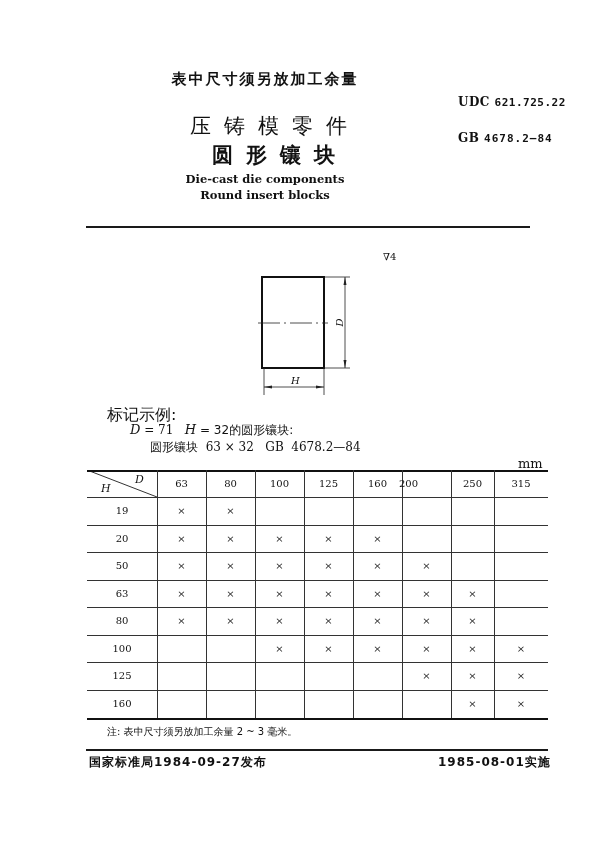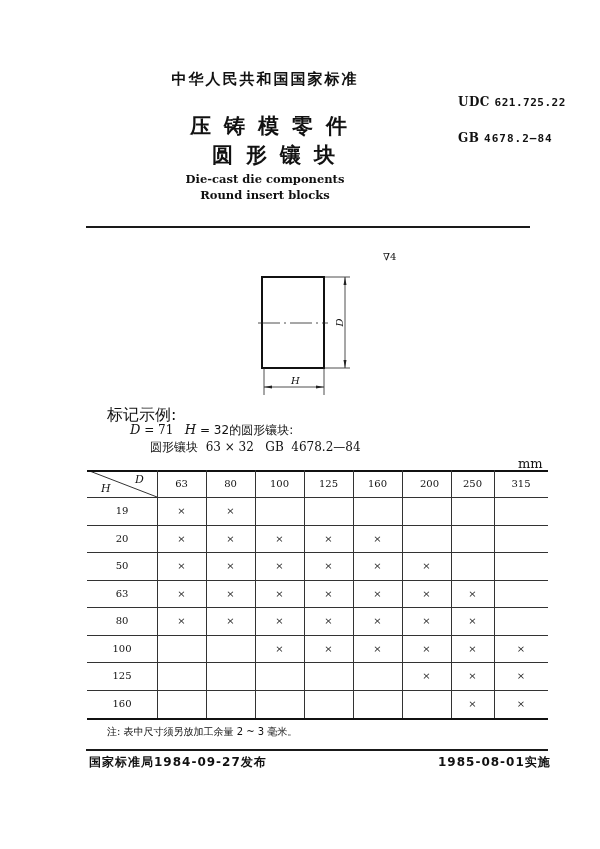--- a/index.html
+++ b/index.html
@@ -40,21 +40,21 @@
       left: 458px; top: 131px;
       font-size: 12px;
       font-weight: bold;
       letter-spacing: 0.5px;
     }
     .gbno .num { font-family: "DejaVu Sans Mono", monospace; font-size: 11px; letter-spacing: 1px; }
 
     .title-cn-1 {
       left: 190px; top: 112px;
       font-family: "DejaVu Sans", sans-serif;
-      font-weight: bold;
+      font-weight: normal;
       font-size: 21px;
       letter-spacing: 13px;
     }
     .title-cn-2 {
       left: 212px; top: 141px;
       font-family: "DejaVu Sans", sans-serif;
       font-weight: bold;
       font-size: 21px;
       letter-spacing: 13px;
     }
@@ -157,21 +157,21 @@
       left: 438px; top: 754px;
       font-family: "DejaVu Sans", sans-serif;
       font-weight: bold;
       font-size: 12px;
       letter-spacing: 1px;
     }
   </style>
 </head>
 <body>
 
-<div class="abs std-org">中华人民共和国国家标准</div>
+<div class="abs std-org">表中尺寸须另放加工余量</div>
 
 <div class="abs udc">
   <span>UDC</span>
   <span class="num">621.725.22</span>
 </div>
 <div class="abs gbno">
   <span>GB</span>
   <span class="num">4678.2—84</span>
 </div>
 
@@ -240,21 +240,21 @@
     <div class="line-v" style="left: 217px; height: 248px;"></div>
     <div class="line-v" style="left: 266px; height: 248px;"></div>
     <div class="line-v" style="left: 315px; height: 248px;"></div>
     <div class="line-v" style="left: 364px; height: 248px;"></div>
     <div class="line-v" style="left: 407px; height: 248px;"></div>
     <div class="cell head" style="left: 70px; width: 49px; top: 0px;">63</div>
     <div class="cell head" style="left: 119px; width: 49px; top: 0px;">80</div>
     <div class="cell head" style="left: 168px; width: 49px; top: 0px;">100</div>
     <div class="cell head" style="left: 217px; width: 49px; top: 0px;">125</div>
     <div class="cell head" style="left: 266px; width: 49px; top: 0px;">160</div>
-    <div class="cell head" style="left: 318px; width: 49px; top: 0px;">200</div>
+    <div class="cell head" style="left: 297px; width: 49px; top: 0px;">200</div>
     <div class="cell head" style="left: 364px; width: 43px; top: 0px;">250</div>
     <div class="cell head" style="left: 407px; width: 54px; top: 0px;">315</div>
     <div class="cell" style="left: 0px; width: 70px; top: 27px;">19</div>
     <div class="cell mark" style="left: 70px; width: 49px; top: 27px;">×</div>
     <div class="cell mark" style="left: 119px; width: 49px; top: 27px;">×</div>
     <div class="cell mark" style="left: 168px; width: 49px; top: 27px;"></div>
     <div class="cell mark" style="left: 217px; width: 49px; top: 27px;"></div>
     <div class="cell mark" style="left: 266px; width: 49px; top: 27px;"></div>
     <div class="cell mark" style="left: 315px; width: 49px; top: 27px;"></div>
     <div class="cell mark" style="left: 364px; width: 43px; top: 27px;"></div>

